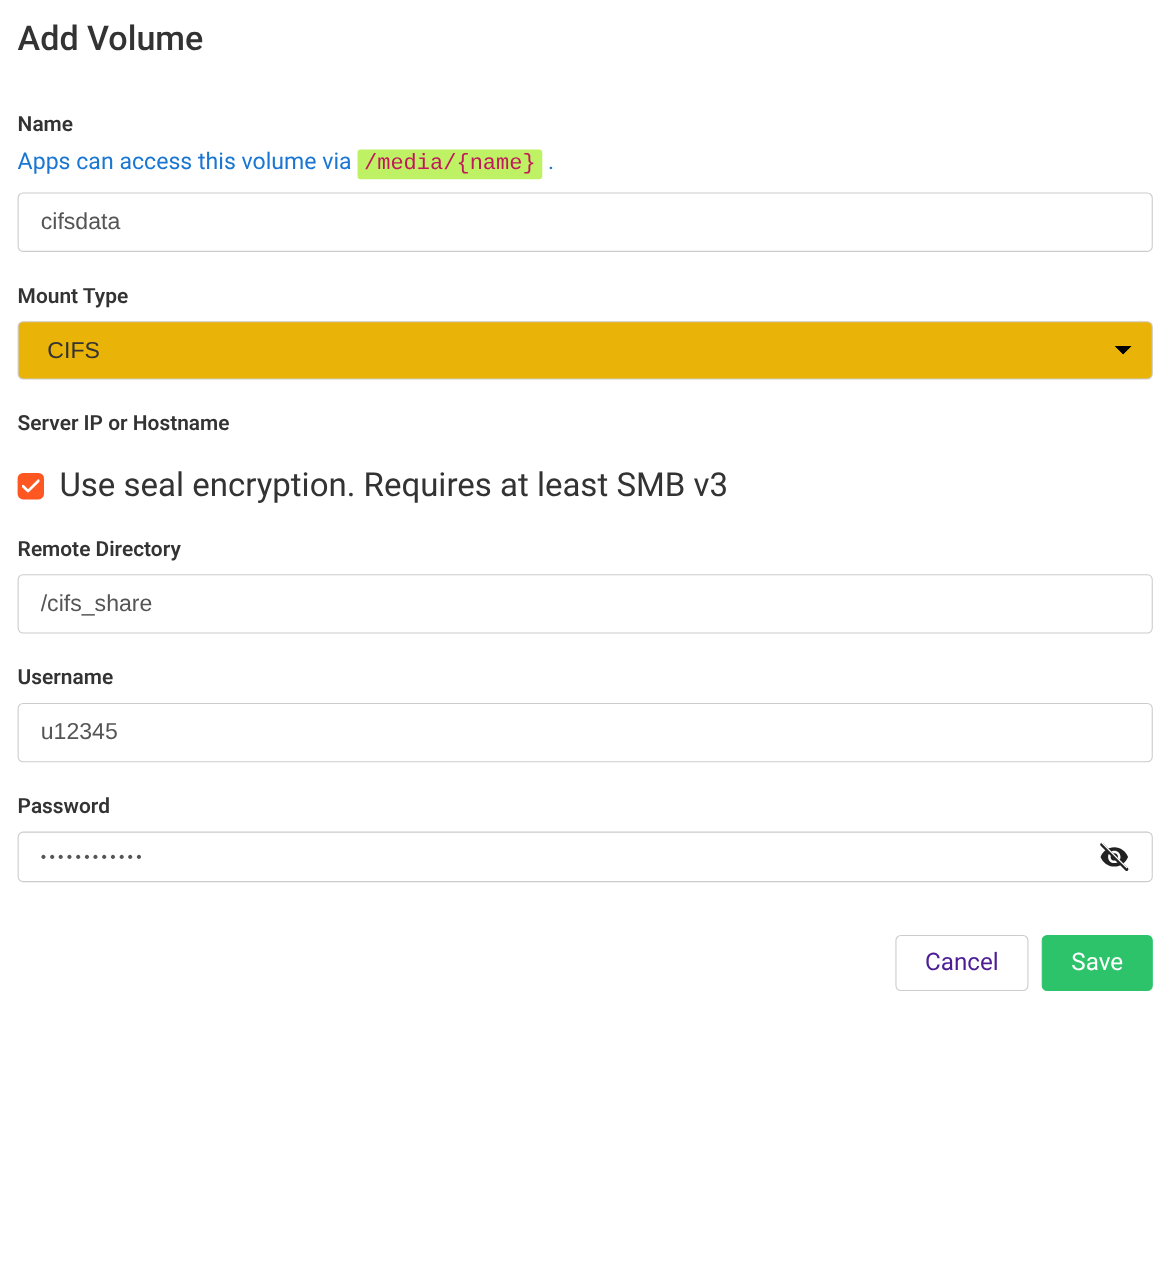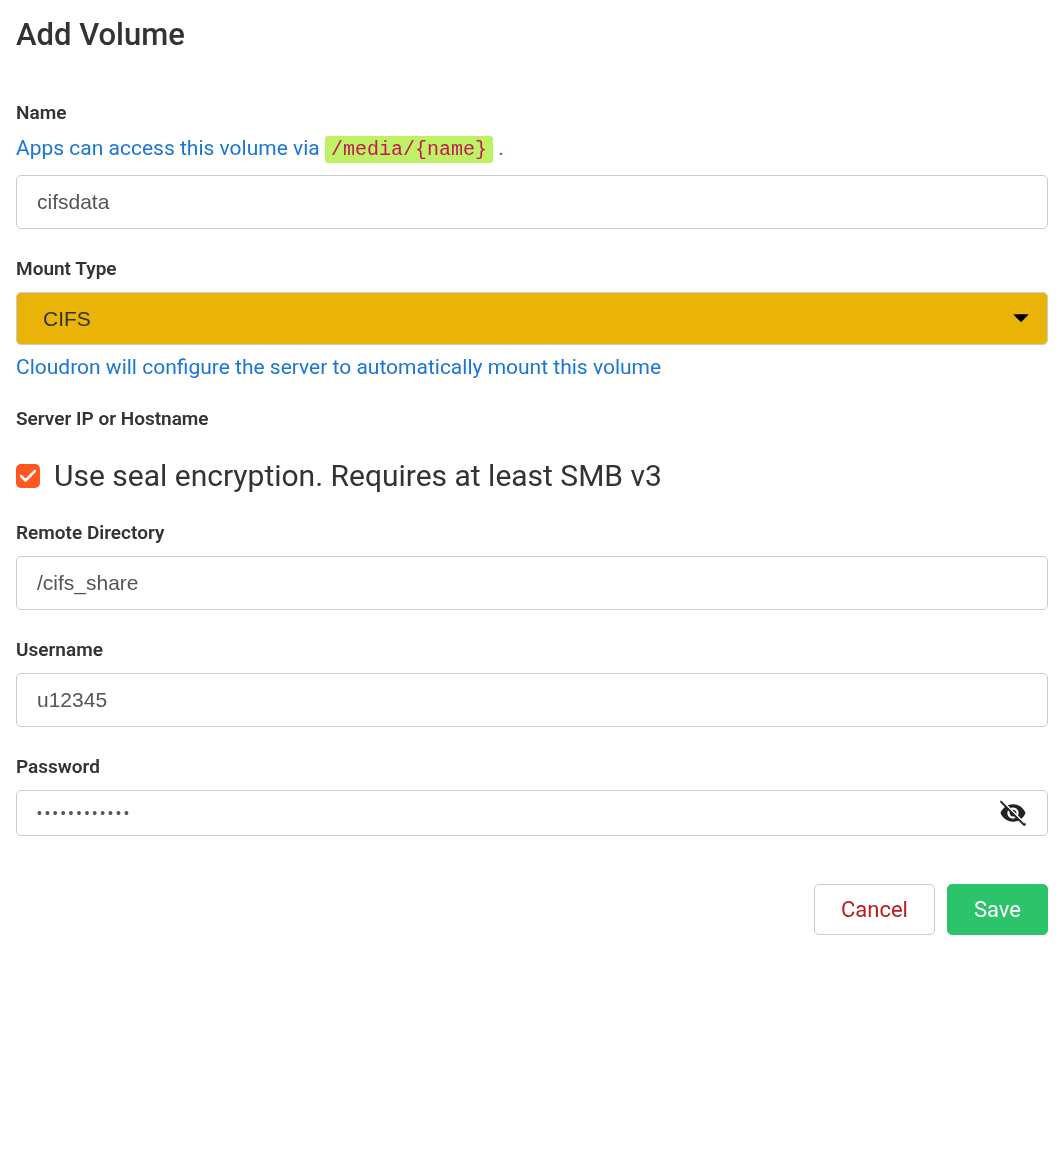--- a/index.html
+++ b/index.html
@@ -147,21 +147,21 @@
     }
     .btn {
       font-size: 22px;
       padding: 12px 26px;
       border-radius: 5px;
       cursor: pointer;
       font-family: inherit;
     }
     .btn-cancel {
       background: #fff;
-      color: #b91c1c;
+      color: #4c1d95;
       border: 1px solid #ccc;
     }
     .btn-save {
       background: #2cc36b;
       color: #fff;
       border: 1px solid #2cc36b;
     }
   </style>
 </head>
 <body>
@@ -182,21 +182,20 @@
     <select class="select-input">
       <option>CIFS</option>
     </select>
     <span class="select-caret">
       <svg viewBox="0 0 12 8" fill="none">
           <path d="M1 1 L6 6 L11 1" fill="#000"></path>
           <path d="M1 1 L6 6 L11 1 Z" fill="#000"></path>
         </svg>
     </span>
   </div>
-  <div class="help-text-after">Cloudron will configure the server to automatically mount this volume</div>
 </div>
 
 <div class="form-group">
   <label class="field-label">Server IP or Hostname</label>
 </div>
 
 <div class="checkbox-row">
   <div class="checkbox">
     <svg viewBox="0 0 16 14">
       <path d="M1 7 L5.5 11.5 L15 2" stroke="#fff" stroke-width="2.5" fill="none" stroke-linecap="round" stroke-linejoin="round"></path>

